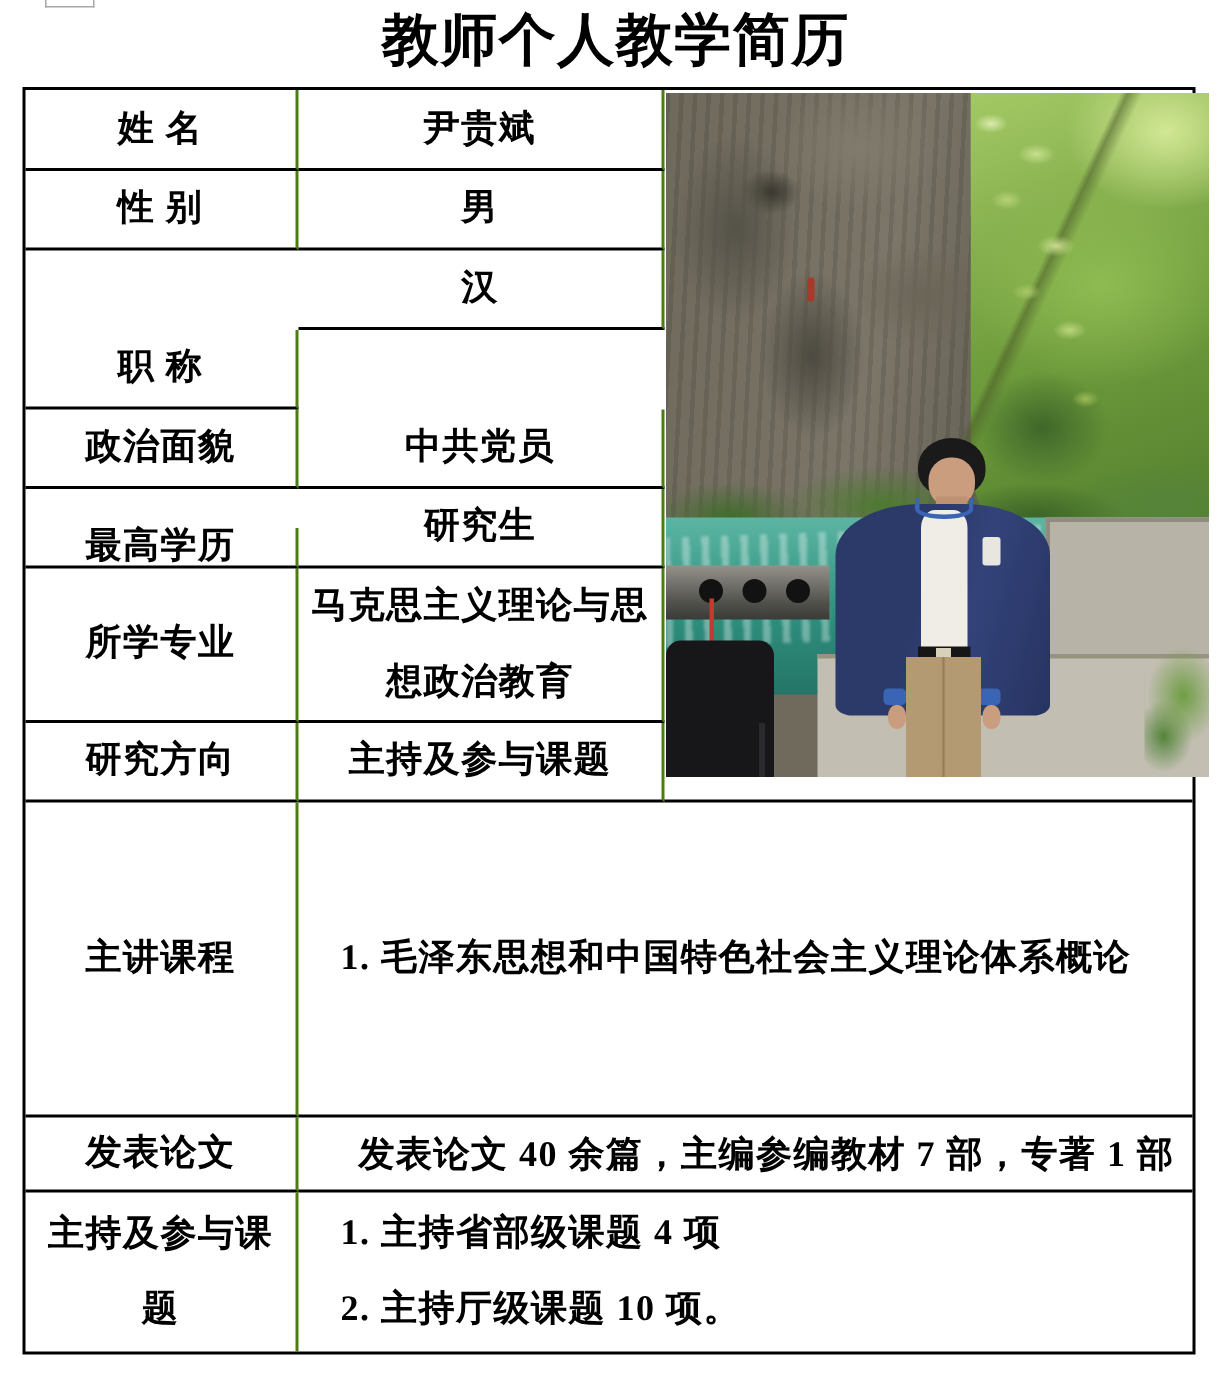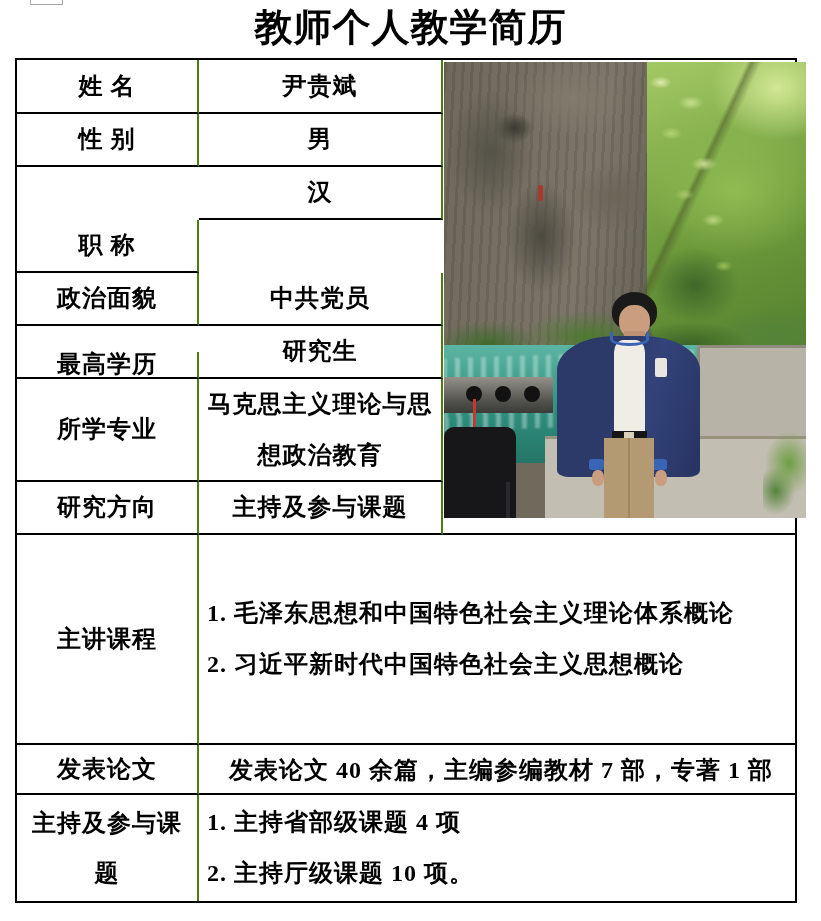--- a/index.html
+++ b/index.html
@@ -19,21 +19,21 @@
     grid-template-columns:182px 244px 1fr;
     grid-template-rows:54px 53px 53px 53px 53px 53px 103px 53px 210px 50px 106px;
     font-size:24px;font-weight:bold;letter-spacing:1px;}
   .cell{box-sizing:border-box;border-right:2px solid #4d7c0f;border-bottom:2px solid #000;
     display:flex;align-items:center;justify-content:center;text-align:center;}
   .lab{padding:0 10px;line-height:2.1;}
   .val{padding:0 8px;line-height:2.1;}
   .no-r{border-right:none;}
   .no-b{border-bottom:none;}
   .content{flex-direction:column;align-items:flex-start;justify-content:center;
-    text-align:left;padding-left:8px;line-height:2.12;}
+    text-align:left;padding-left:28px;line-height:2.12;}
   .single{flex-direction:row;}
 
   
   .photo{position:absolute;left:444px;top:62px;width:362px;height:456px;overflow:hidden;
     background:#6f6a5c;z-index:3;}
   .photo *{position:absolute;}
   .cliff{left:0;top:0;width:64%;height:66%;
     background:
       radial-gradient(60px 90px at 20% 30%,#555248,rgba(85,82,72,0) 70%),
       radial-gradient(80px 60px at 55% 12%,#807b6c,rgba(128,123,108,0) 70%),
@@ -130,21 +130,20 @@
       <div class="cell lab" style="grid-area: 2 / 1 / 3 / 2;">性 别</div>
       <div class="cell val" style="grid-area: 2 / 2 / 3 / 3;">男</div>
       <div class="cell lab" style="grid-area: 1 / 1 / 2 / 2;">姓 名</div>
       <div class="cell val" style="grid-area: 1 / 2 / 2 / 3;">尹贵斌</div>
 
     <div class="cell no-r" style="grid-area:1/3/9/4"></div>
 
     <div class="cell lab" style="grid-area:9/1/10/2">主讲课程</div>
     <div class="cell content no-r" style="grid-area:9/2/10/4">
       <div>1. 毛泽东思想和中国特色社会主义理论体系概论</div>
-      <div>2. 习近平新时代中国特色社会主义思想概论</div>
     </div>
 
     <div class="cell lab" style="grid-area:10/1/11/2">发表论文</div>
     <div class="cell content single no-r" style="grid-area:10/2/11/4">发表论文 40 余篇，主编参编教材 7 部，专著 1 部</div>
 
     <div class="cell lab no-b" style="grid-area:11/1/12/2">主持及参与课题</div>
     <div class="cell content no-r no-b" style="grid-area:11/2/12/4">
       <div>1. 主持省部级课题 4 项</div>
       <div>2. 主持厅级课题 10 项。</div>
     </div>

